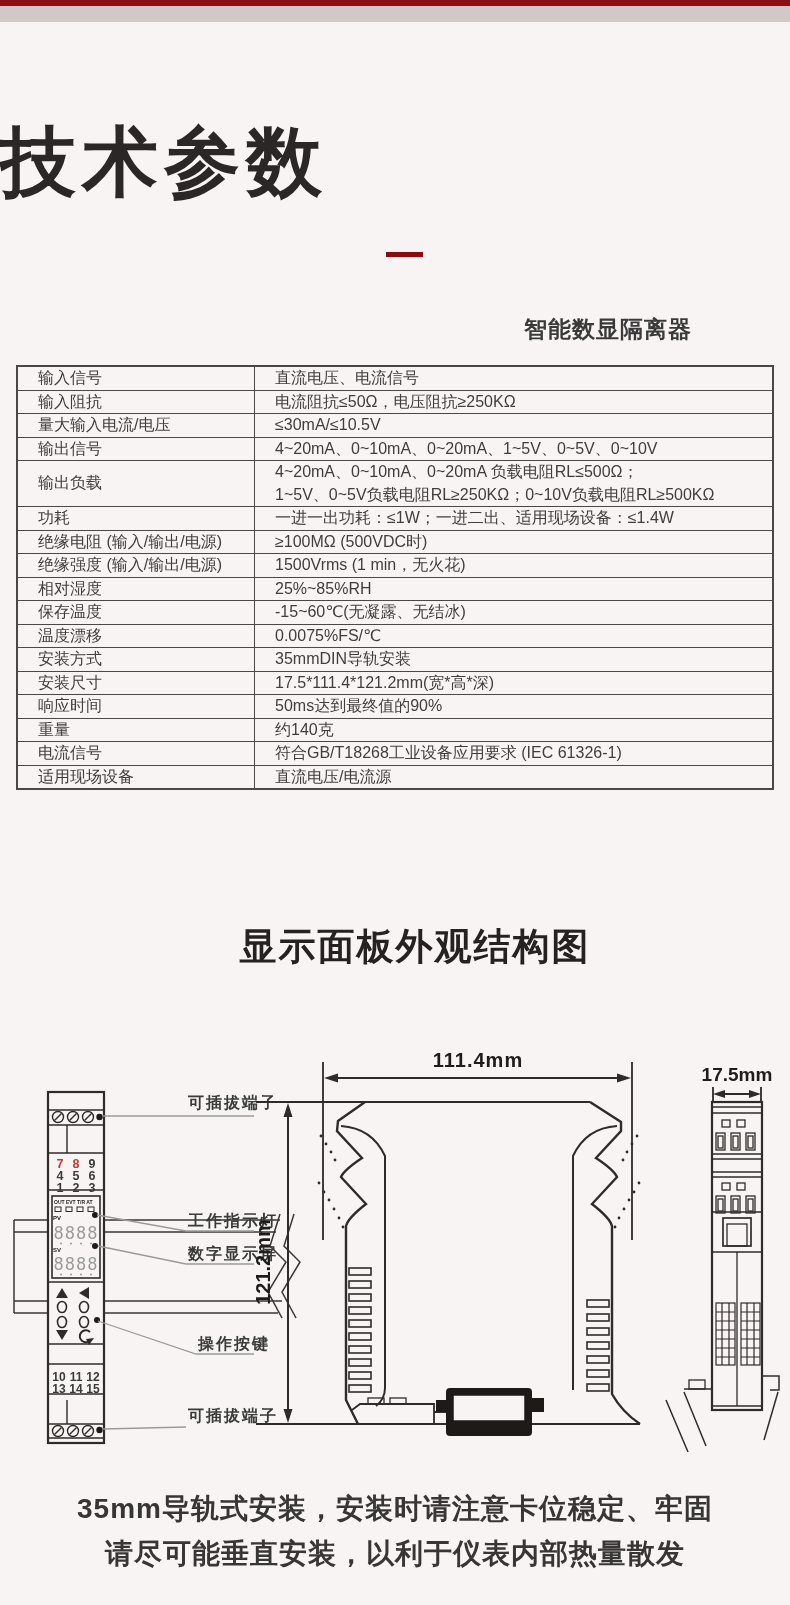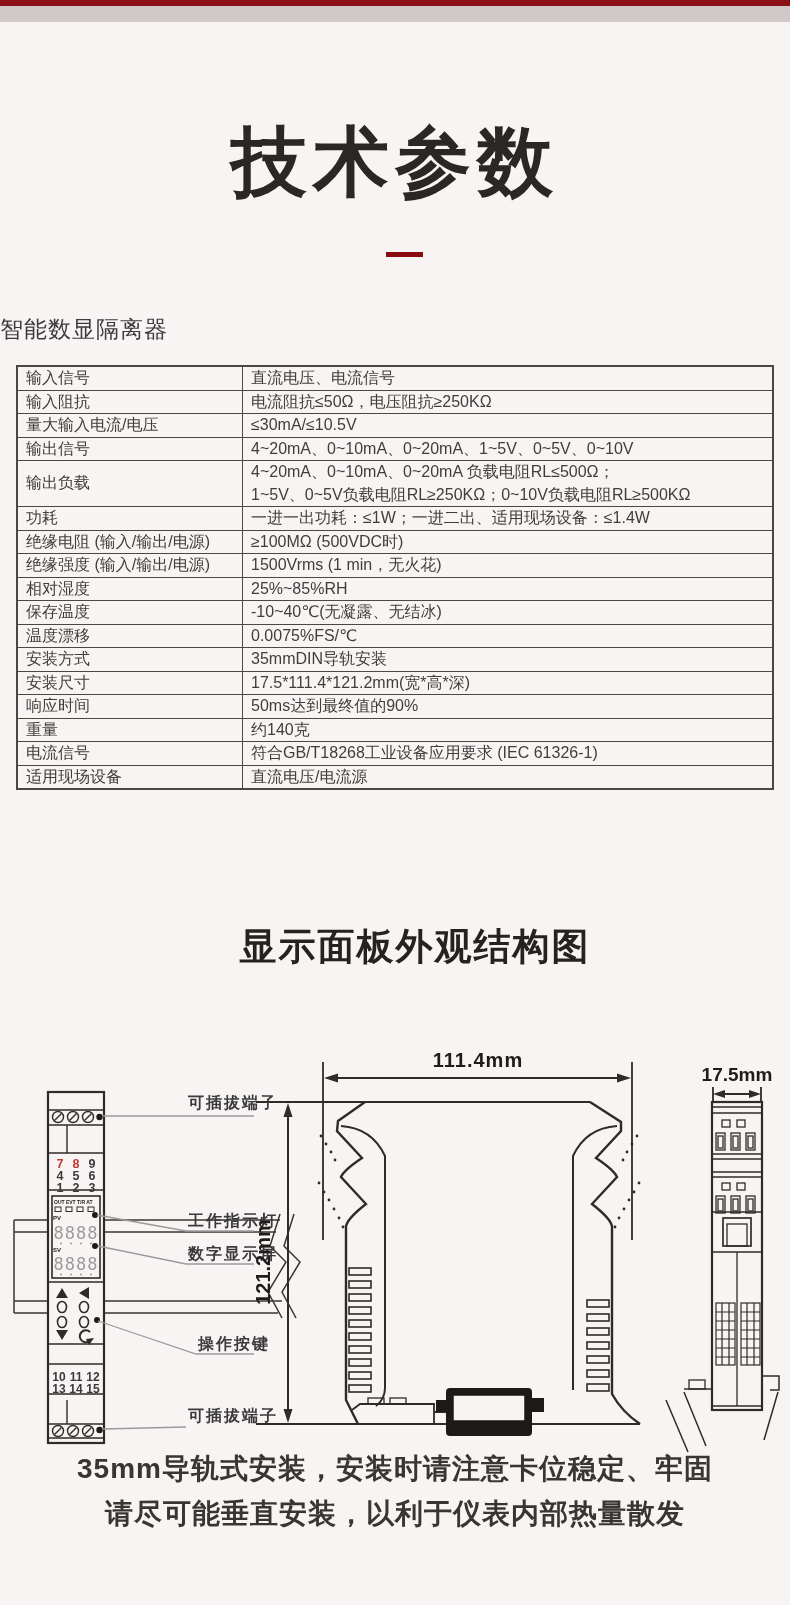--- a/index.html
+++ b/index.html
@@ -1,33 +1,33 @@
 <!DOCTYPE html>
 <html><head>
 <meta charset="utf-8">
 <style>
   html,body{margin:0;padding:0;}
   .page{position:relative;width:790px;height:1605px;background:#f9f4f4;
         font-family:"Liberation Sans","DejaVu Sans",sans-serif;overflow:hidden;color:#3b3a39;}
   .top-line{position:absolute;left:0;top:0;width:790px;height:6px;}
   .top-bar{position:absolute;left:0;top:6px;width:790px;height:16px;}
-  .main-title{position:absolute;left:0;top:112px;width:790px;text-align:center;
+  .main-title{position:absolute;left:0;top:112px;width:790px;
         font-size:76px;font-weight:900;letter-spacing:6px;color:#2b2726;}
   .title-dash{position:absolute;left:386px;top:252px;width:37px;height:5px;}
-  .subtitle{position:absolute;left:0;top:314px;width:692px;text-align:left;
-        font-size:23px;font-weight:400;letter-spacing:1px;color:#3a3a3a;}
+  .subtitle{position:absolute;left:0;top:314px;width:692px;text-align:right;
+        font-size:23px;font-weight:700;letter-spacing:1px;color:#3a3a3a;}
   table.spec{position:absolute;left:16px;top:365px;width:758px;border-collapse:collapse;
         border:2px solid #4a4846;table-layout:fixed;}
   table.spec td{border:1px solid #4a4846;font-size:16px;line-height:22.5px;height:22px;
-        padding:0 0 0 8px;color:#3f3e3d;vertical-align:middle;white-space:nowrap;overflow:hidden;margin-left:34px;}
+        padding:0 0 0 20px;color:#3f3e3d;vertical-align:middle;white-space:nowrap;overflow:hidden;margin-left:34px;}
   table.spec td.lbl{width:216px;}
   .section-title{position:absolute;left:0;top:922px;width:790px;text-align:center;
         font-size:37px;font-weight:800;letter-spacing:2px;color:#262220;margin-left:20px;}
   .diagram{position:absolute;left:0;top:1030px;width:790px;height:430px;}
-  .footer-note{position:absolute;left:0;top:1446px;width:790px;text-align:center;
+  .footer-note{position:absolute;left:0;top:1486px;width:790px;text-align:center;
         font-size:28px;font-weight:600;color:#383634;line-height:45px;letter-spacing:1px;}
   svg text{font-family:"Liberation Sans","DejaVu Sans",sans-serif;}
   .seg{font-family:"DejaVu Sans Mono","Liberation Mono",monospace;}
 </style>
 </head>
 <body>
 
 <div class="page">
 
   <div class="top-line" style="background: rgb(138, 16, 22);"></div>
@@ -71,21 +71,21 @@
         <tr>
           <td class="lbl">绝缘强度 (输入/输出/电源)</td>
           <td class="val">1500Vrms (1 min，无火花)</td>
         </tr>
         <tr>
           <td class="lbl">相对湿度</td>
           <td class="val">25%~85%RH</td>
         </tr>
         <tr>
           <td class="lbl">保存温度</td>
-          <td class="val">-10~40℃(无凝露、无结冰)</td>
+          <td class="val">-15~60℃(无凝露、无结冰)</td>
         </tr>
         <tr>
           <td class="lbl">温度漂移</td>
           <td class="val">0.0075%FS/℃</td>
         </tr>
         <tr>
           <td class="lbl">安装方式</td>
           <td class="val">35mmDIN导轨安装</td>
         </tr>
         <tr>

